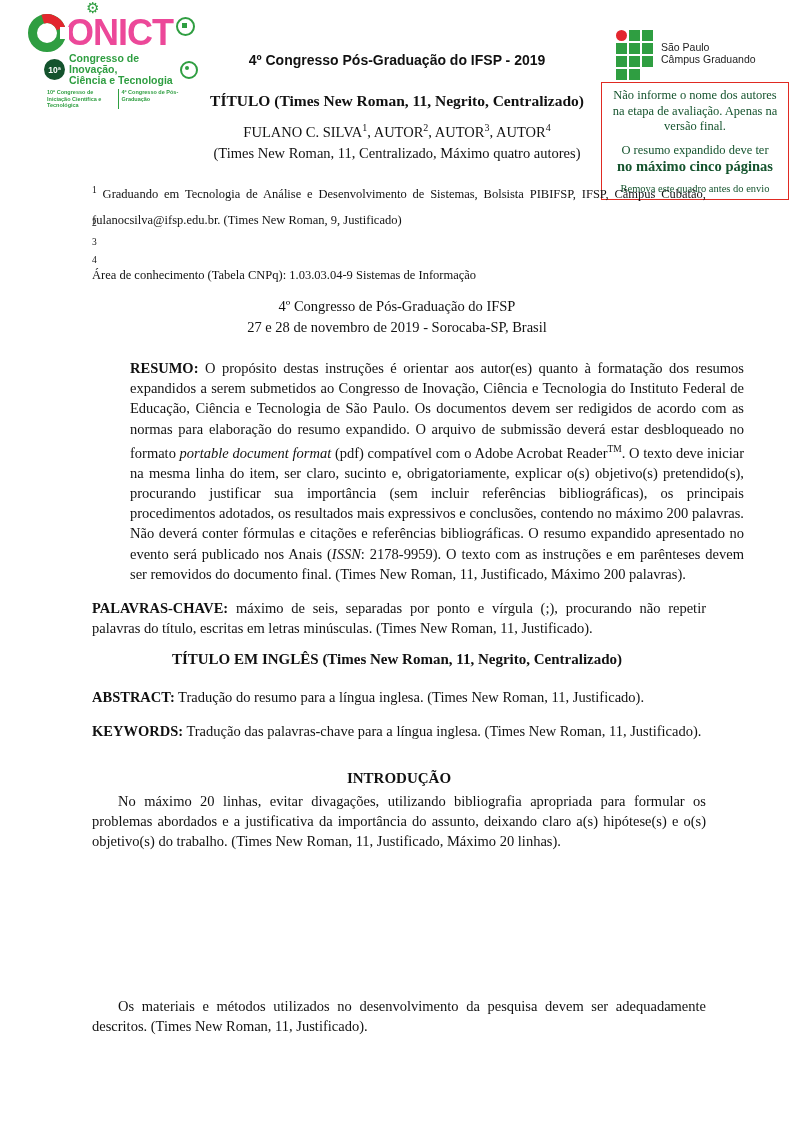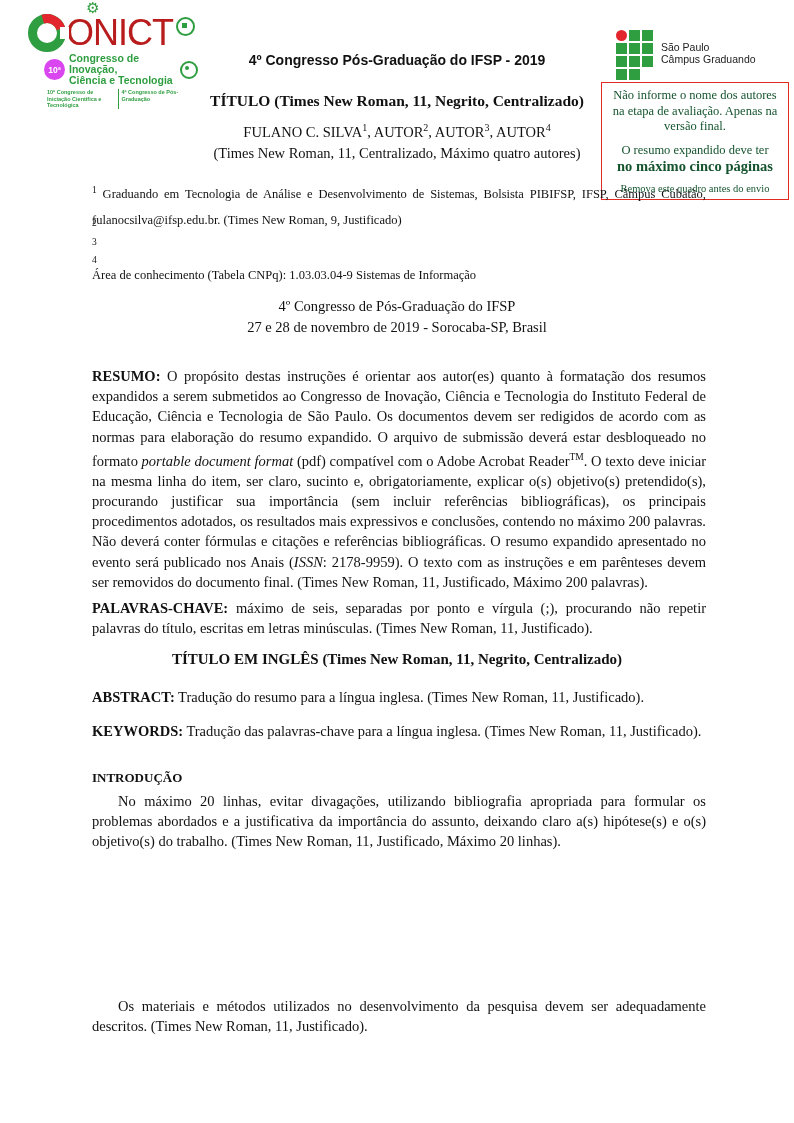--- a/index.html
+++ b/index.html
@@ -19,26 +19,26 @@
   
   .congress-title { top:52px; font-family:Liberation Sans, sans-serif; font-weight:bold; font-size:14px; }
 
   
   .conict { top:10px; left:28px; width:170px; font-family:"Liberation Sans",sans-serif; }
   .c-row { position:relative; display:flex; align-items:center; height:46px; }
   .c-ring { position:relative; width:38px; height:38px; flex:0 0 auto; }
   .c-ring .base { position:absolute; inset:0; border-radius:50%; border:9px solid #2f9e41; box-sizing:border-box; }
   .c-ring .red-arc { position:absolute; inset:0; border-radius:50%; border:9px solid transparent; border-top-color:#e3262e; transform:rotate(28deg); box-sizing:border-box; }
   .c-ring .gap { position:absolute; right:-3px; top:13px; width:9px; height:12px; background:#fff; }
-  .c-word { font-size:36px; font-weight:400; color:#b91c1c; letter-spacing:-1px; line-height:38px; }
+  .c-word { font-size:36px; font-weight:700; color:#ec4899; letter-spacing:-1px; line-height:38px; }
   .gear { position:absolute; left:58px; top:-9px; font-size:15px; color:#2f9e41; line-height:14px; }
   .machine { width:15px; height:15px; border:2px solid #2f9e41; border-radius:50%; margin-left:3px; margin-top:-14px; position:relative; flex:0 0 auto; }
   .machine::after { content:""; position:absolute; left:4px; top:4px; width:5px; height:5px; background:#2f9e41; }
   .c-tagrow { display:flex; align-items:center; gap:4px; margin-left:16px; margin-top:-3px; }
-  .badge { width:21px; height:21px; border-radius:50%; background:#d946ef; color:#fff; font-size:8.5px; font-weight:bold; display:flex; align-items:center; justify-content:center; flex:0 0 auto; }
+  .badge { width:21px; height:21px; border-radius:50%; background:#14532d; color:#fff; font-size:8.5px; font-weight:bold; display:flex; align-items:center; justify-content:center; flex:0 0 auto; }
   .tagline { color:#2f9e41; font-weight:bold; font-size:10.5px; line-height:11px; }
   .tagline span { display:block; }
   .lamp { width:14px; height:14px; border:2px solid #2f9e41; border-radius:50%; position:relative; flex:0 0 auto; }
   .lamp::after { content:""; position:absolute; left:3px; top:3px; width:4px; height:4px; background:#2f9e41; border-radius:50%; }
   .c-strip { display:flex; margin-left:16px; margin-top:3px; width:148px; color:#2f9e41; font-weight:bold; font-size:5.5px; line-height:6.5px; }
   .c-strip .cell { padding:0 3px; flex:1; }
   .c-strip .cell.right { border-left:1px solid #2f9e41; }
 
   
   .iflogo { top:30px; left:616px; display:flex; gap:8px; font-family:"Liberation Sans",sans-serif; }
@@ -66,26 +66,26 @@
   
   .fn1 { top:177px; font-size:12.5px; line-height:26px; }
   .fn-mini { font-size:9.5px; line-height:10px; }
   .fn2 { top:218px; } .fn3 { top:237px; } .fn4 { top:255px; }
   .area { top:268px; font-size:12.5px; }
 
   
   .presented { top:296px; font-size:14.5px; line-height:20.5px; }
 
   
-  .resumo   { top:366px; }
+  .resumo   { top:358px;margin-left:38px; }
   .palavras { top:598px; }
   .title-en { top:651px; font-weight:bold; font-size:15px; }
   .abstract { top:687px; }
   .keywords { top:721px; }
-  .intro-h  { top:770px; font-weight:bold; font-size:13px; }
+  .intro-h  { top:770px; font-weight:bold; font-size:15px;text-align:center; }
   .intro-p  { top:791px; text-indent:26px; }
   .methods-h{ top:975px; font-weight:bold; font-size:15px; }
   .methods-p{ top:996px; text-indent:26px; }
 </style>
 </head>
 <body>
 
 <div class="page">
 
   <div class="abs conict">

